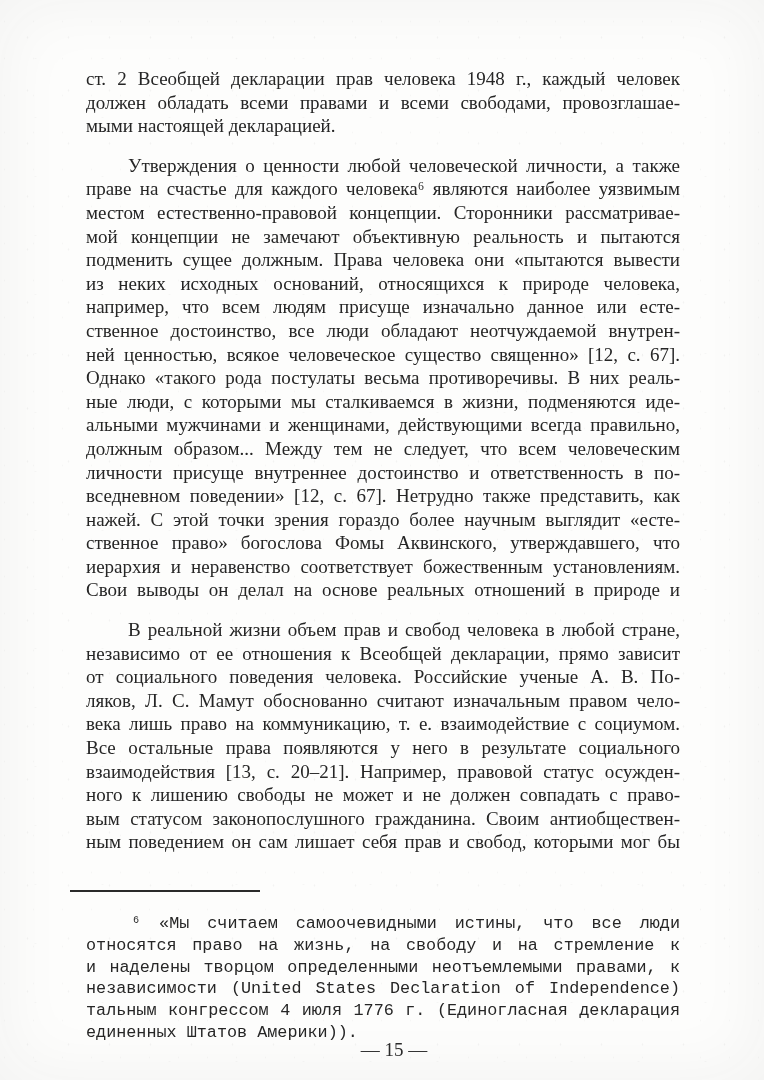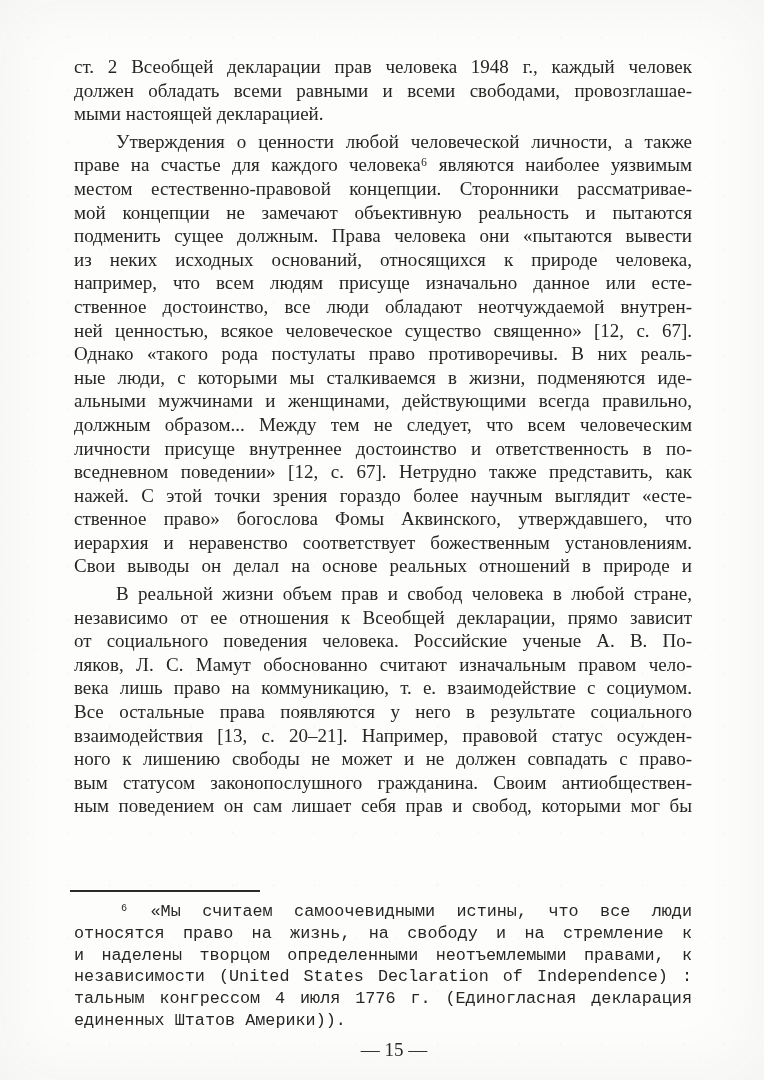--- a/index.html
+++ b/index.html
@@ -22,21 +22,21 @@
     box-shadow: inset 0 0 70px rgba(40,40,40,0.05);
     font-family: "Liberation Serif", "DejaVu Serif", serif;
     color: #262626;
   }
   .text-block {
     position: absolute;
     left: 70px;
     top: 51px;
     width: 626px;
   }
-  .para { margin: 4px; }
+  .para { margin: 16px; }
   .line {
     font-size: 19px;
     line-height: 23.6px;
     height: 23.6px;
     text-align: justify;
     text-align-last: justify;
     -moz-text-align-last: justify;
     overflow: hidden;
   }
   .line.indent { text-indent: 42px; }
@@ -78,34 +78,34 @@
     margin-left: 24px;
   }
 </style>
 </head>
 <body>
 
 <div class="page">
   <div class="text-block" id="main-text">
       <div class="para">
         <div class="line">ст. 2 Всеобщей декларации прав человека 1948 г., каждый человек</div>
-        <div class="line">должен обладать всеми равными и всеми свободами, провозглашае-</div>
+        <div class="line">должен обладать всеми правами и всеми свободами, провозглашае-</div>
         <div class="line last-left">мыми настоящей декларацией.</div>
       </div>
       <div class="para">
         <div class="line indent">Утверждения о ценности любой человеческой личности, а также</div>
         <div class="line">праве на счастье для каждого человека⁶ являются наиболее уязвимым</div>
         <div class="line">местом естественно-правовой концепции. Сторонники рассматривае-</div>
         <div class="line">мой концепции не замечают объективную реальность и пытаются</div>
         <div class="line">подменить сущее должным. Права человека они «пытаются вывести</div>
         <div class="line">из неких исходных оснований, относящихся к природе человека,</div>
         <div class="line">например, что всем людям присуще изначально данное или есте-</div>
         <div class="line">ственное достоинство, все люди обладают неотчуждаемой внутрен-</div>
         <div class="line">ней ценностью, всякое человеческое существо священно» [12, с. 67].</div>
-        <div class="line">Однако «такого рода постулаты право противоречивы. В них реаль-</div>
+        <div class="line">Однако «такого рода постулаты весьма противоречивы. В них реаль-</div>
         <div class="line">ные люди, с которыми мы сталкиваемся в жизни, подменяются иде-</div>
         <div class="line">альными мужчинами и женщинами, действующими всегда правильно,</div>
         <div class="line">должным образом... Между тем не следует, что всем человеческим</div>
         <div class="line">личности присуще внутреннее достоинство и ответственность в по-</div>
         <div class="line">вседневном поведении» [12, с. 67]. Нетрудно также представить, как</div>
         <div class="line">нажей. С этой точки зрения гораздо более научным выглядит «есте-</div>
         <div class="line">ственное право» богослова Фомы Аквинского, утверждавшего, что</div>
         <div class="line">иерархия и неравенство соответствует божественным установлениям.</div>
         <div class="line">Свои выводы он делал на основе реальных отношений в природе и</div>
       </div>

